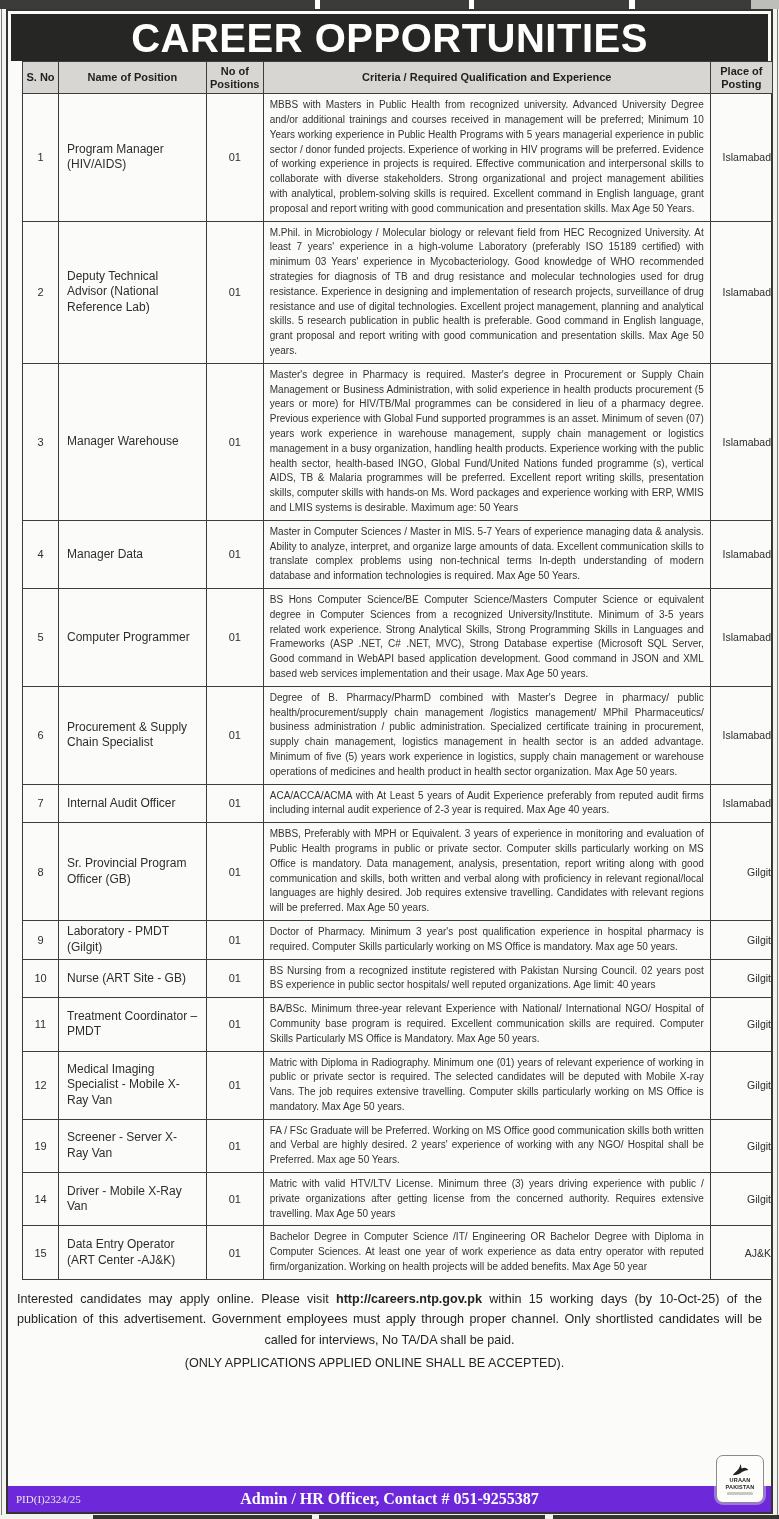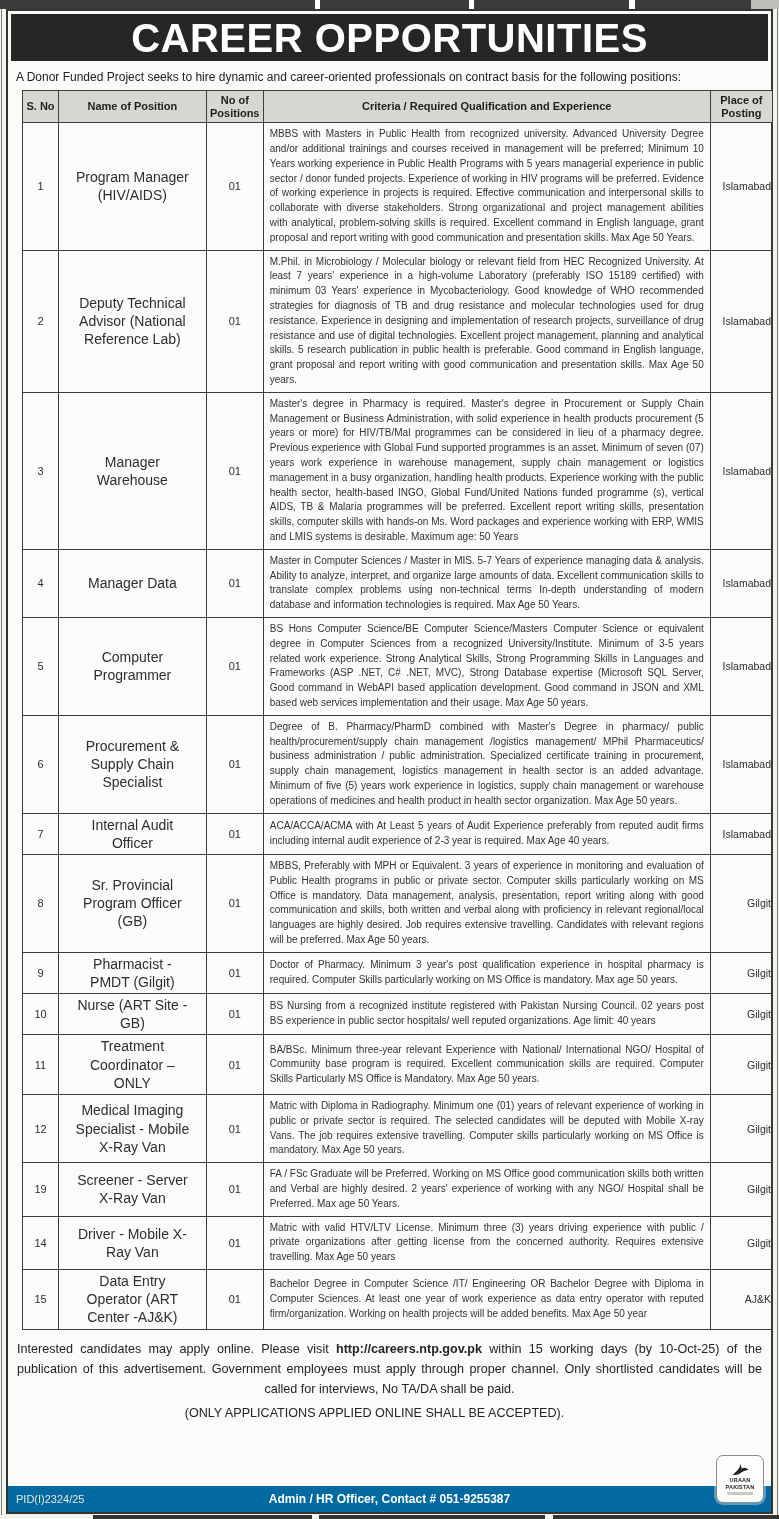--- a/index.html
+++ b/index.html
@@ -15,51 +15,50 @@
   .frame{position:absolute;left:6px;right:6px;top:9px;bottom:5px;background:#fbfbf9;
          border:2px solid #343432;display:flex;flex-direction:column;}
   .banner{margin:3px 3px 0 3px;background:#262624;color:#ffffff;text-align:center;
           height:47px;line-height:48px;font-size:40px;font-weight:bold;letter-spacing:.5px;
           transform-origin:center;white-space:nowrap;}
   .intro{margin:9px 8px 5px 8px;font-size:12px;line-height:1.25;color:#222;}
   table{border-collapse:collapse;margin:0 14px;width:calc(100% - 12px);table-layout:fixed;}
   th,td{border:1px solid #3d3d3b;vertical-align:middle;}
   th{background:#d7d6d3;font-size:11px;font-weight:bold;text-align:center;padding:3px 2px;line-height:1.15;color:#1f1f1d;}
   td.col-sno{text-align:center;font-size:11px;}
-  td.col-position{text-align:center;font-size:14px;line-height:1.3;padding:2px 14px;}
+  td.col-position{font-size:12px;line-height:1.3;padding:2px 8px;}
   td.col-count{text-align:center;font-size:11px;}
   td.col-criteria{font-size:10px;line-height:1.48;text-align:justify;padding:4px 6px;color:#333331;}
   td.col-place{text-align:right;font-size:10.5px;}
   .apply{margin:9px 9px 2px 9px;font-size:12.6px;line-height:1.62;text-align:justify;text-align-last:center;color:#242422;}
   .apply b{font-weight:bold;}
   .online-only{text-align:center;font-size:12.6px;margin:4px 70px 6px 40px;color:#242422;}
-  .bottom-bar{position:absolute;left:0;right:0;bottom:0;height:26px;background:#0369a1;color:#fff;}
+  .bottom-bar{position:absolute;left:0;right:0;bottom:0;height:26px;background:#6d28d9;color:#fff;font-family:Liberation Serif, serif;}
   .pid{position:absolute;left:8px;top:0;line-height:26px;font-size:11px;color:#e8e8e6;}
-  .contact{position:absolute;left:0;right:0;top:0;text-align:center;line-height:26px;font-size:12px;font-weight:bold;border-radius:10px;}
+  .contact{position:absolute;left:0;right:0;top:0;text-align:center;line-height:26px;font-size:16px;font-weight:bold;border-radius:10px;}
   .logo-box{position:absolute;right:7px;bottom:9px;width:46px;height:46px;background:#fdfdfc;
             border:1px solid #8b8b88;border-radius:7px;z-index:3;display:flex;flex-direction:column;
             align-items:center;justify-content:center;box-shadow:0 0 0 2px rgba(255,255,255,.35);}
   .logo-text{font-size:5.5px;font-weight:bold;color:#1c1c1a;text-align:center;line-height:1.25;letter-spacing:.2px;}
   .logo-tagline{margin-top:2px;width:26px;height:3px;background:#c9c9c5;border-radius:1px;}
   .bottom-edge{position:absolute;bottom:0;left:0;width:779px;height:4px;
     background:linear-gradient(to right,#f3f3f0 0 12%,#343432 12% 40%,#f3f3f0 40% 41%,#343432 41% 70%,
       #f3f3f0 70% 71%,#343432 71% 100%);}
 </style>
 </head>
 <body>
 
 <div class="page">
   <div class="top-strip"></div>
   <div class="side-rule left"></div>
   <div class="side-rule right"></div>
 
   <div class="frame">
     <div class="banner">CAREER OPPORTUNITIES</div>
 
-    <div class="intro">A Donor Funded Project seeks to hire dynamic and career-oriented professionals on contract basis for the following positions:</div>
 
     <table>
       <colgroup>
         <col style="width:4.8%">
           <col style="width:19.7%">
           <col style="width:7.6%">
           <col style="width:59.6%">
           <col style="width:8.3%">
       </colgroup>
       <thead>
@@ -123,35 +122,35 @@
           </tr>
           <tr>
             <td class="col-sno">8</td>
             <td class="col-position">Sr. Provincial Program Officer (GB)</td>
             <td class="col-count">01</td>
             <td class="col-criteria">MBBS, Preferably with MPH or Equivalent. 3 years of experience in monitoring and evaluation of Public Health programs in public or private sector. Computer skills particularly working on MS Office is mandatory. Data management, analysis, presentation, report writing along with good communication and skills, both written and verbal along with proficiency in relevant regional/local languages are highly desired. Job requires extensive travelling. Candidates with relevant regions will be preferred. Max Age 50 years.</td>
             <td class="col-place">Gilgit</td>
           </tr>
           <tr>
             <td class="col-sno">9</td>
-            <td class="col-position">Pharmacist - PMDT (Gilgit)</td>
+            <td class="col-position">Laboratory - PMDT (Gilgit)</td>
             <td class="col-count">01</td>
             <td class="col-criteria">Doctor of Pharmacy. Minimum 3 year's post qualification experience in hospital pharmacy is required. Computer Skills particularly working on MS Office is mandatory. Max age 50 years.</td>
             <td class="col-place">Gilgit</td>
           </tr>
           <tr>
             <td class="col-sno">10</td>
             <td class="col-position">Nurse (ART Site - GB)</td>
             <td class="col-count">01</td>
             <td class="col-criteria">BS Nursing from a recognized institute registered with Pakistan Nursing Council. 02 years post BS experience in public sector hospitals/ well reputed organizations. Age limit: 40 years</td>
             <td class="col-place">Gilgit</td>
           </tr>
           <tr>
             <td class="col-sno">11</td>
-            <td class="col-position">Treatment Coordinator – ONLY</td>
+            <td class="col-position">Treatment Coordinator – PMDT</td>
             <td class="col-count">01</td>
             <td class="col-criteria">BA/BSc. Minimum three-year relevant Experience with National/ International NGO/ Hospital of Community base program is required. Excellent communication skills are required. Computer Skills Particularly MS Office is Mandatory. Max Age 50 years.</td>
             <td class="col-place">Gilgit</td>
           </tr>
           <tr>
             <td class="col-sno">12</td>
             <td class="col-position">Medical Imaging Specialist - Mobile X-Ray Van</td>
             <td class="col-count">01</td>
             <td class="col-criteria">Matric with Diploma in Radiography. Minimum one (01) years of relevant experience of working in public or private sector is required. The selected candidates will be deputed with Mobile X-ray Vans. The job requires extensive travelling. Computer skills particularly working on MS Office is mandatory. Max Age 50 years.</td>
             <td class="col-place">Gilgit</td>

